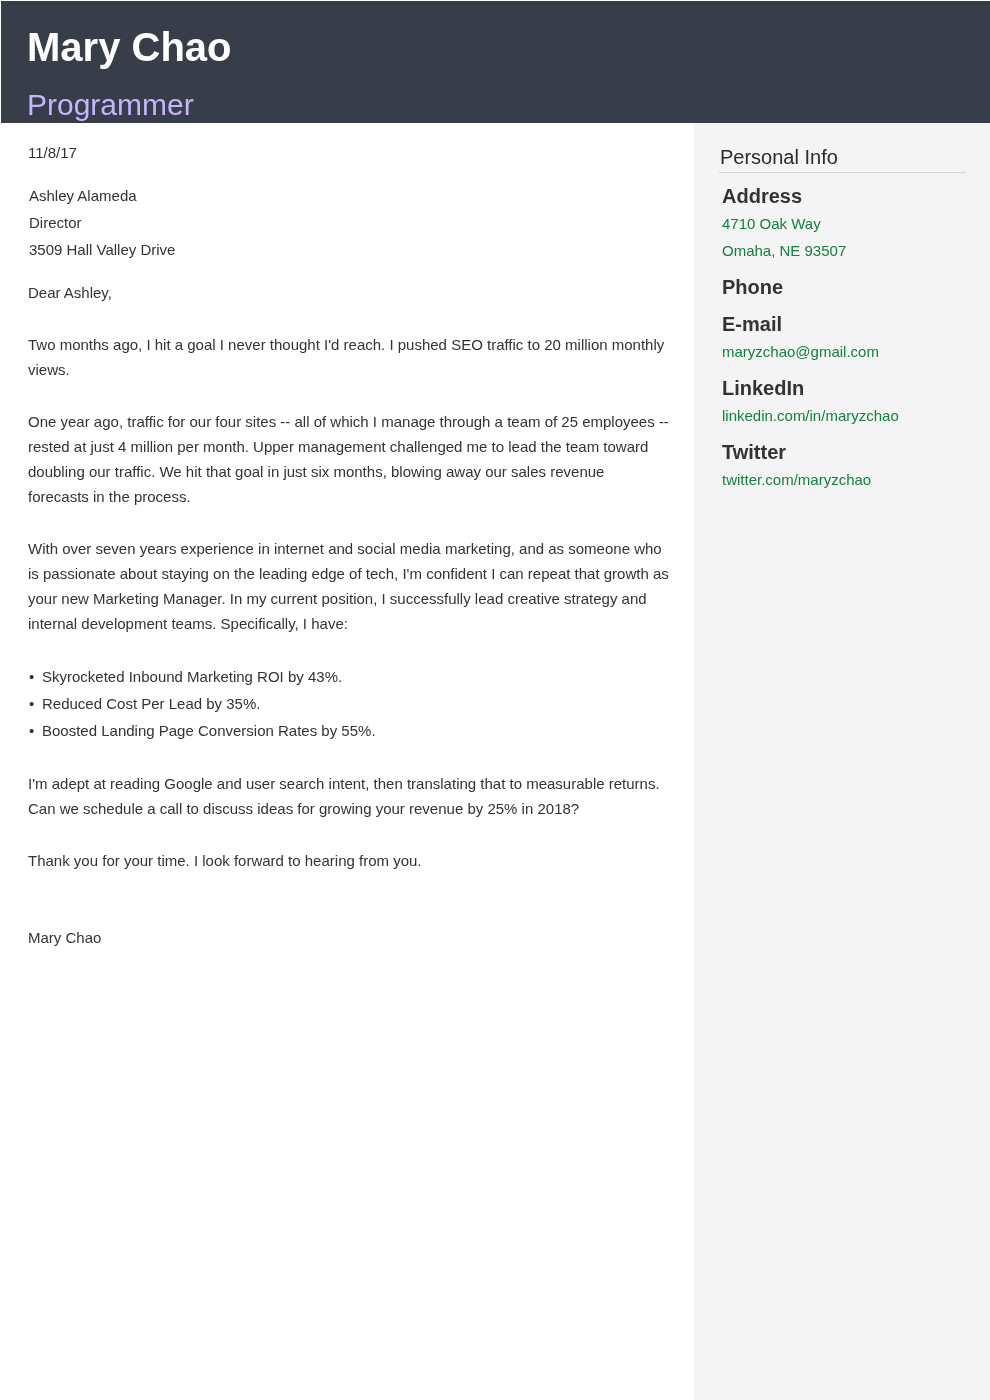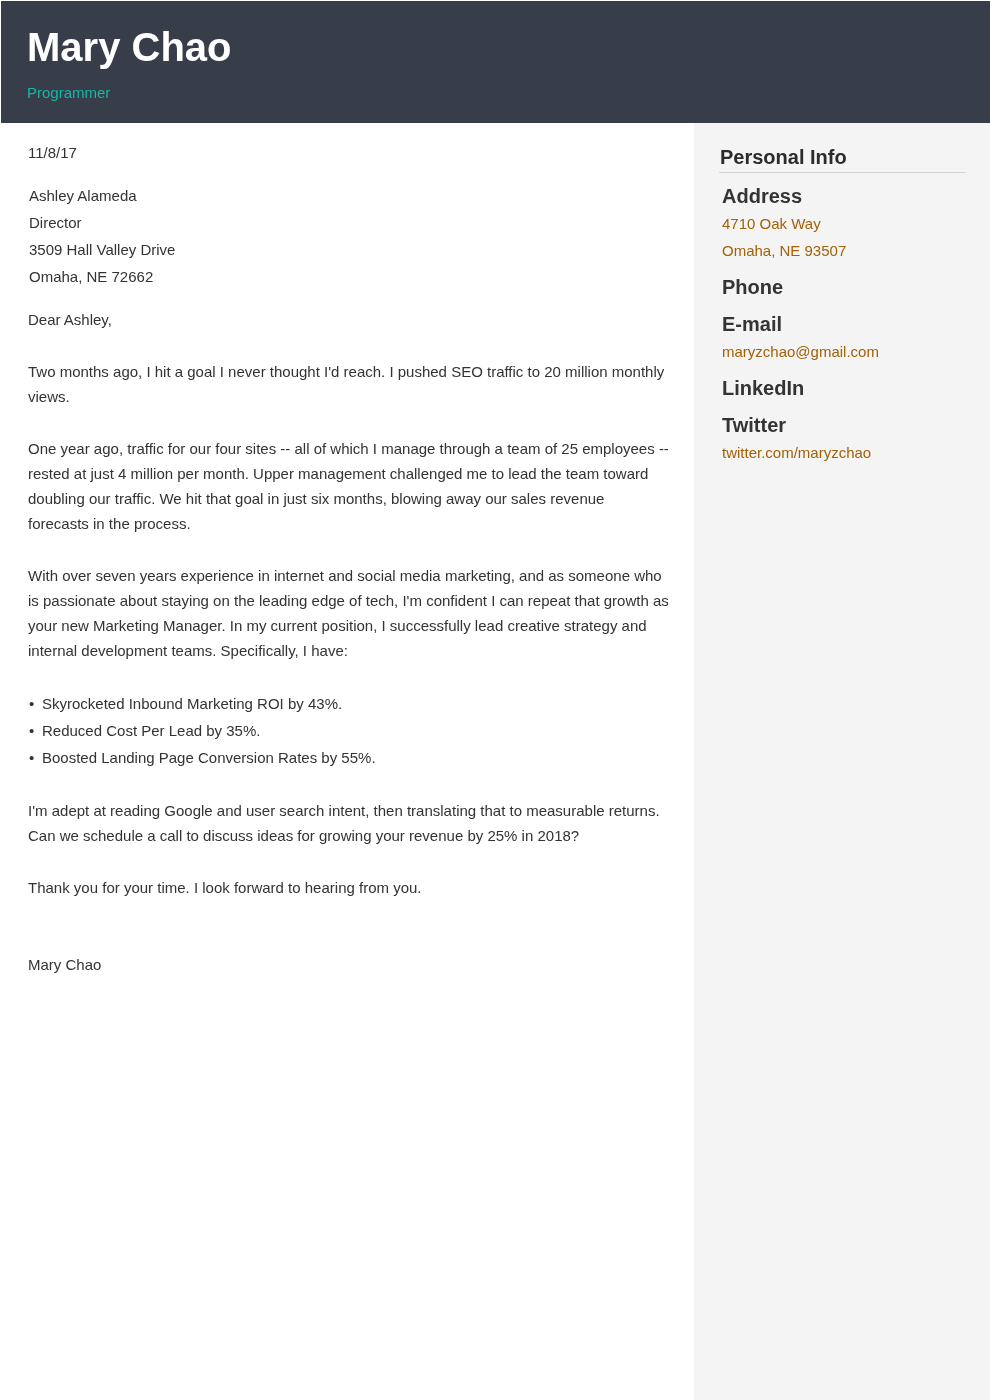--- a/index.html
+++ b/index.html
@@ -9,38 +9,38 @@
     .header {
       position: absolute; left: 0; top: 0; width: 990px; height: 122px;
       background: #383d4a;
     }
     .header .name {
       position: absolute; left: 25px; top: 21px;
       font-size: 40px; font-weight: bold; color: #ffffff; line-height: 48px;
       font-family: "Liberation Sans", sans-serif;
     }
     .header .title {
-      position: absolute; left: 25px; top: 77px;
-      font-size: 15px; color: #14b8a6; line-height: 28px;
+      position: absolute; left: 25px; top: 89px;
+      font-size: 30px; color: #c4b5fd; line-height: 28px;
       font-family: "Liberation Sans", sans-serif;
     }
 
     .sidebar {
       position: absolute; left: 693px; top: 122px; width: 297px; height: 1278px;
       background: #f4f4f4;
     }
     .sidebar .section-title {
       position: absolute; left: 25px; top: 21px; width: 247px;
-      font-size: 20px; font-weight: bold; color: #2b2b2b; line-height: 24px;
+      font-size: 20px; font-weight: normal; color: #2b2b2b; line-height: 24px;
       padding-bottom: 3px; border-bottom: 1px solid #d4d4d4;
     }
     .sidebar .items { position: absolute; left: 25px; top: 58px; width: 247px; }
     .info-group { margin-bottom: 8px; }
     .info-label { font-size: 20px; font-weight: bold; color: #333333; line-height: 25px; }
-    .info-value { font-size: 15px; color: #a16207; line-height: 25px; }
+    .info-value { font-size: 15px; color: #15803d; line-height: 25px; }
 
     .letter { position: absolute; left: 25px; top: 137px; width: 645px; font-size: 15px; line-height: 25px; color: #333333; }
     .letter .date { margin-bottom: 15px; }
     .letter .recipient { margin-bottom: 15px; }
     .letter .salutation { margin-bottom: 25px; }
     .letter .para { margin-bottom: 25px; }
     .letter ul { list-style: none; margin-bottom: 25px; }
     .letter li { position: relative; padding-left: 13px; }
     .letter li .bullet { position: absolute; left: 0; top: 0; }
     .letter .closing { margin-bottom: 50px; }
@@ -53,21 +53,20 @@
   <div class="title">Programmer</div>
 </div>
 
 <div class="letter">
   <div class="date">11/8/17</div>
 
   <div class="recipient">
     <div>Ashley Alameda</div>
     <div>Director</div>
     <div>3509 Hall Valley Drive</div>
-    <div>Omaha, NE 72662</div>
   </div>
 
   <div class="salutation">Dear Ashley,</div>
 
   <div class="para">Two months ago, I hit a goal I never thought I'd reach. I pushed SEO traffic to 20 million monthly views.</div>
   <div class="para">One year ago, traffic for our four sites -- all of which I manage through a team of 25 employees -- rested at just 4 million per month. Upper management challenged me to lead the team toward doubling our traffic. We hit that goal in just six months, blowing away our sales revenue forecasts in the process.</div>
   <div class="para">With over seven years experience in internet and social media marketing, and as someone who is passionate about staying on the leading edge of tech, I'm confident I can repeat that growth as your new Marketing Manager. In my current position, I successfully lead creative strategy and internal development teams. Specifically, I have:</div>
 
   <ul>
     <li>
@@ -101,19 +100,20 @@
     </div>
     <div class="info-group">
       <div class="info-label">Phone</div>
     </div>
     <div class="info-group">
       <div class="info-label">E-mail</div>
       <div class="info-value">maryzchao@gmail.com</div>
     </div>
     <div class="info-group">
       <div class="info-label">LinkedIn</div>
+      <div class="info-value">linkedin.com/in/maryzchao</div>
     </div>
     <div class="info-group">
       <div class="info-label">Twitter</div>
       <div class="info-value">twitter.com/maryzchao</div>
     </div>
   </div>
 </div>
 
 </body></html>

